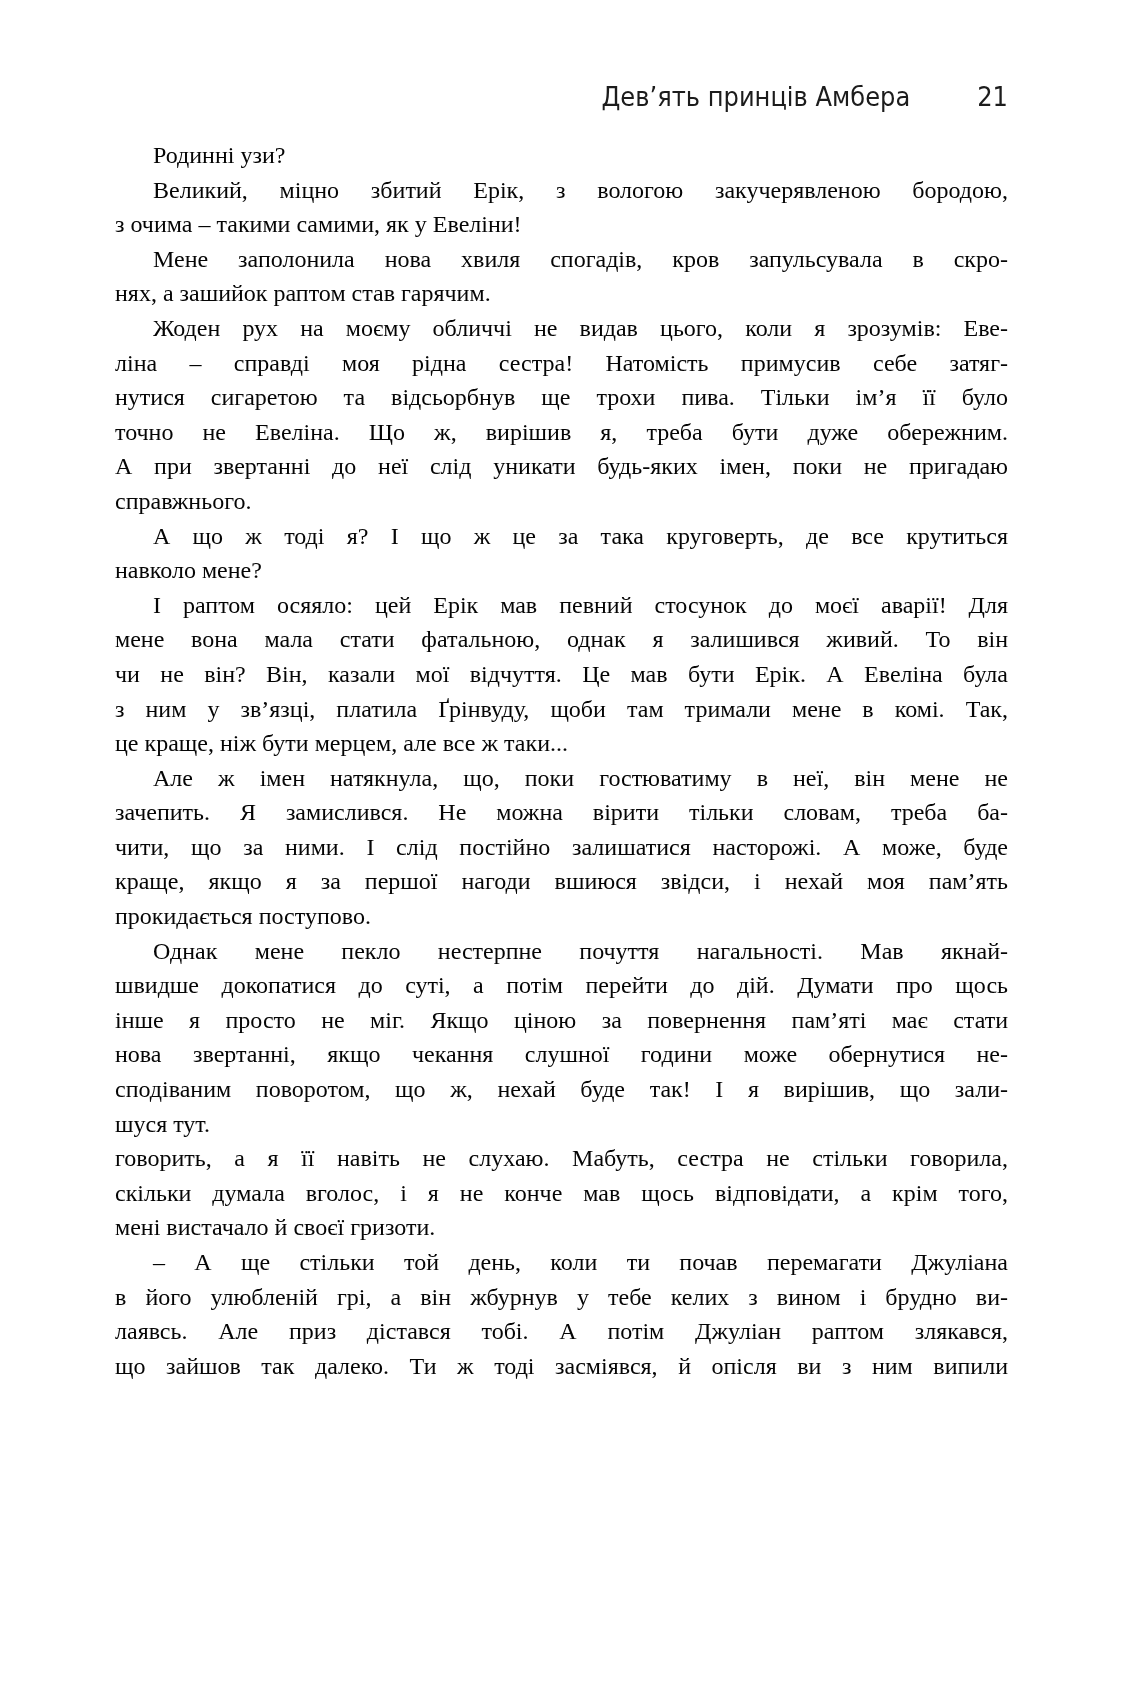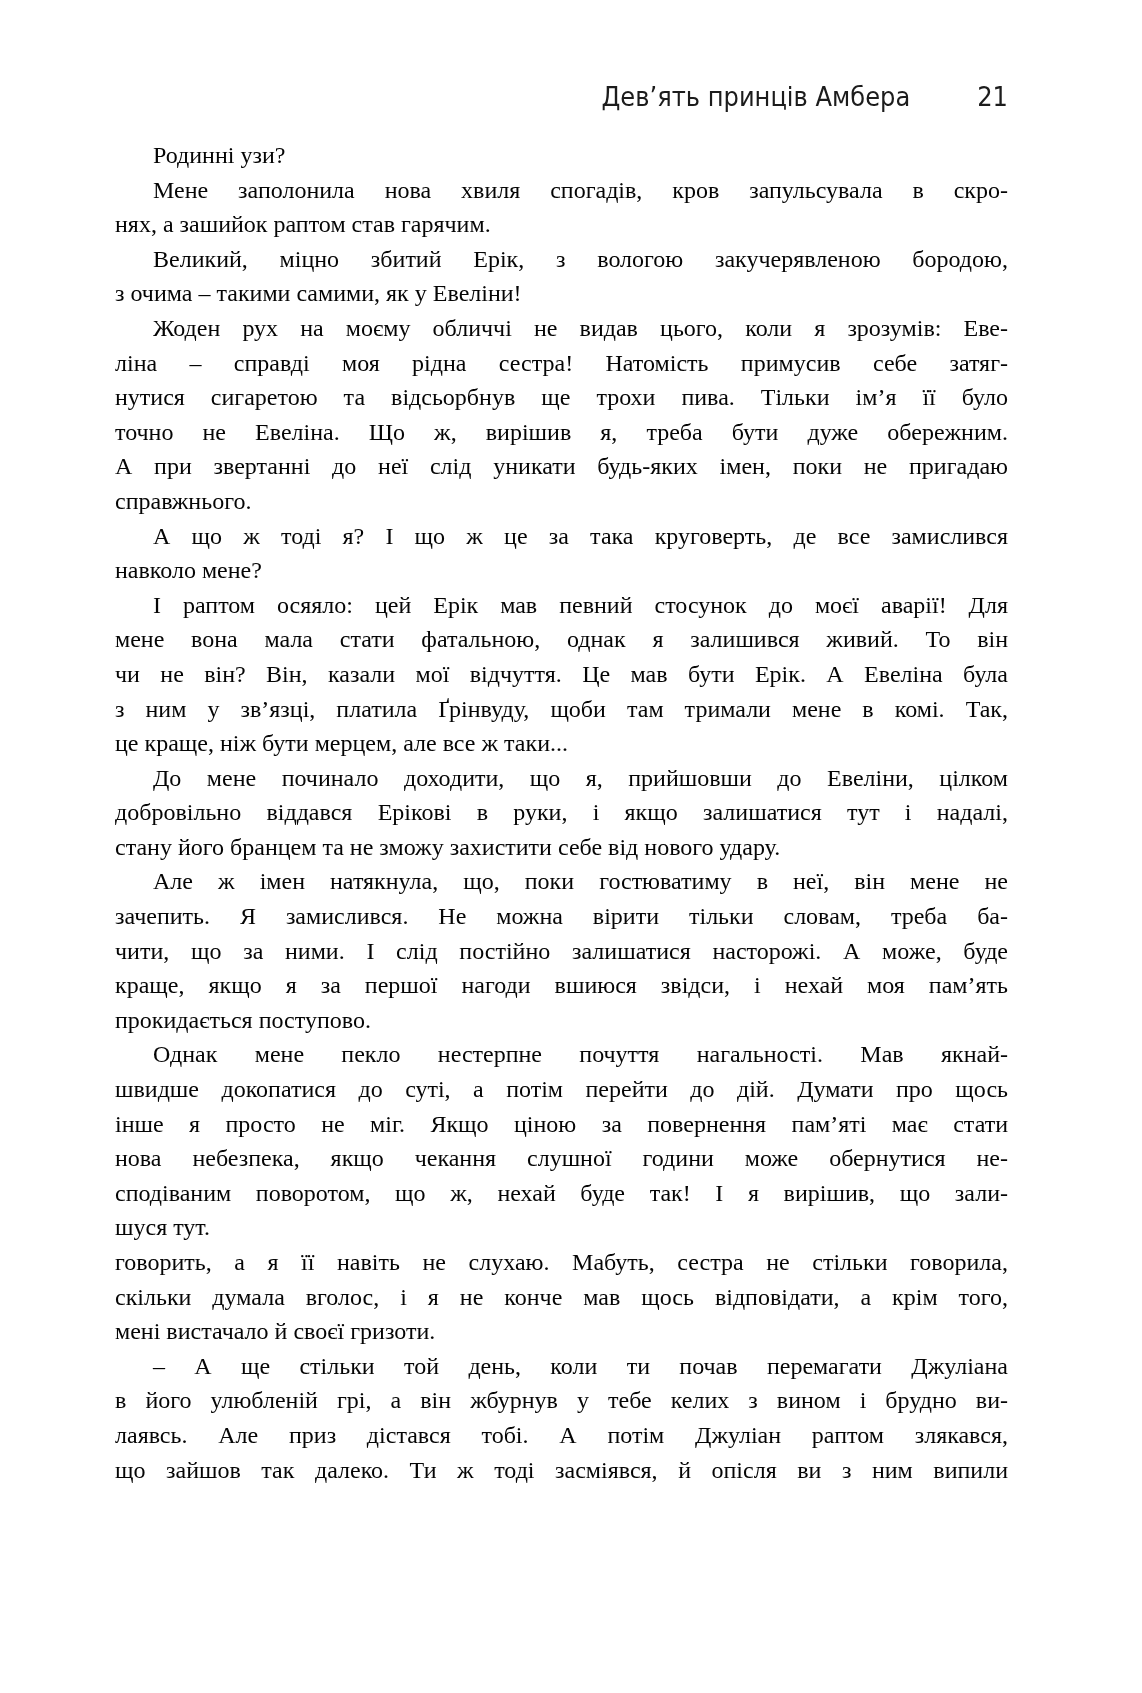--- a/index.html
+++ b/index.html
@@ -61,63 +61,58 @@
 <div class="page" style="background: rgb(255, 255, 255);">
   <header class="running-head" style="color: rgb(28, 28, 28);">
     <span>Дев’ять принців Амбера</span>
     <span>21</span>
   </header>
   <main class="text-block" style="color: rgb(5, 5, 5);">
       <div class="para">
         <div class="line first rag">Родинні узи?</div>
       </div>
       <div class="para">
+        <div class="line first">Великий, міцно збитий Ерік, з вологою закучерявленою бородою,</div>
+        <div class="line rag">з очима – такими самими, як у Евеліни!</div>
+      </div>
+      <div class="para">
         <div class="line first">Мене заполонила нова хвиля спогадів, кров запульсувала в скро-</div>
         <div class="line rag">нях, а зашийок раптом став гарячим.</div>
-      </div>
-      <div class="para">
-        <div class="line first">Великий, міцно збитий Ерік, з вологою закучерявленою бородою,</div>
-        <div class="line rag">з очима – такими самими, як у Евеліни!</div>
       </div>
       <div class="para">
         <div class="line first">Жоден рух на моєму обличчі не видав цього, коли я зрозумів: Еве-</div>
         <div class="line">ліна – справді моя рідна сестра! Натомість примусив себе затяг-</div>
         <div class="line">нутися сигаретою та відсьорбнув ще трохи пива. Тільки ім’я її було</div>
         <div class="line">точно не Евеліна. Що ж, вирішив я, треба бути дуже обережним.</div>
         <div class="line">А при звертанні до неї слід уникати будь-яких імен, поки не пригадаю</div>
         <div class="line rag">справжнього.</div>
       </div>
       <div class="para">
-        <div class="line first">А що ж тоді я? І що ж це за така круговерть, де все замислився</div>
+        <div class="line first">А що ж тоді я? І що ж це за така круговерть, де все крутиться</div>
         <div class="line rag">навколо мене?</div>
       </div>
       <div class="para">
         <div class="line first">І раптом осяяло: цей Ерік мав певний стосунок до моєї аварії! Для</div>
         <div class="line">мене вона мала стати фатальною, однак я залишився живий. То він</div>
         <div class="line">чи не він? Він, казали мої відчуття. Це мав бути Ерік. А Евеліна була</div>
         <div class="line">з ним у зв’язці, платила Ґрінвуду, щоби там тримали мене в комі. Так,</div>
         <div class="line rag">це краще, ніж бути мерцем, але все ж таки...</div>
-      </div>
-      <div class="para">
-        <div class="line first">До мене починало доходити, що я, прийшовши до Евеліни, цілком</div>
-        <div class="line">добровільно віддався Ерікові в руки, і якщо залишатися тут і надалі,</div>
-        <div class="line rag">стану його бранцем та не зможу захистити себе від нового удару.</div>
       </div>
       <div class="para">
         <div class="line first">Але ж імен натякнула, що, поки гостюватиму в неї, він мене не</div>
         <div class="line">зачепить. Я замислився. Не можна вірити тільки словам, треба ба-</div>
         <div class="line">чити, що за ними. І слід постійно залишатися насторожі. А може, буде</div>
         <div class="line">краще, якщо я за першої нагоди вшиюся звідси, і нехай моя пам’ять</div>
         <div class="line rag">прокидається поступово.</div>
       </div>
       <div class="para">
         <div class="line first">Однак мене пекло нестерпне почуття нагальності. Мав якнай-</div>
         <div class="line">швидше докопатися до суті, а потім перейти до дій. Думати про щось</div>
         <div class="line">інше я просто не міг. Якщо ціною за повернення пам’яті має стати</div>
-        <div class="line">нова небезпека, якщо чекання слушної години може обернутися не-</div>
+        <div class="line">нова звертанні, якщо чекання слушної години може обернутися не-</div>
         <div class="line">сподіваним поворотом, що ж, нехай буде так! І я вирішив, що зали-</div>
         <div class="line rag">шуся тут.</div>
       </div>
       <div class="para">
         <div class="line">говорить, а я її навіть не слухаю. Мабуть, сестра не стільки говорила,</div>
         <div class="line">скільки думала вголос, і я не конче мав щось відповідати, а крім того,</div>
         <div class="line rag">мені вистачало й своєї гризоти.</div>
       </div>
       <div class="para">
         <div class="line first">– А ще стільки той день, коли ти почав перемагати Джуліана</div>

